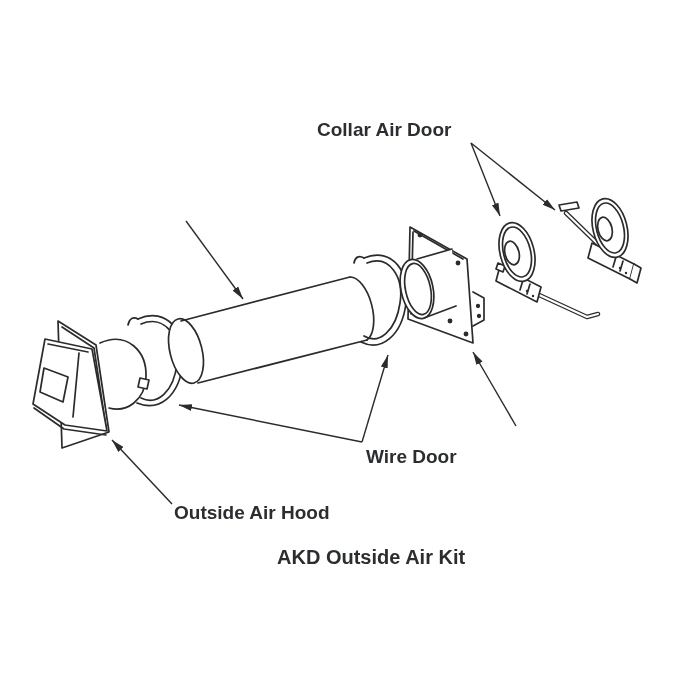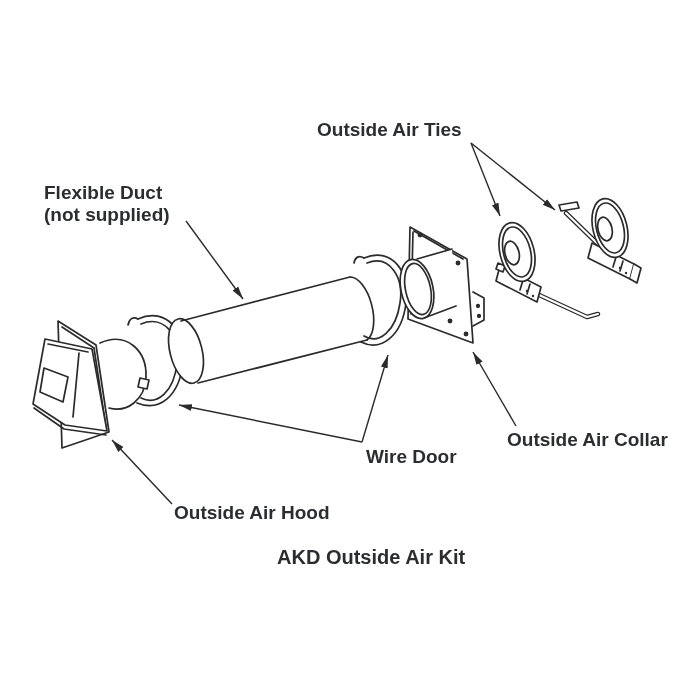--- a/index.html
+++ b/index.html
@@ -134,28 +134,23 @@
       <line class="leader" x1="186" y1="221" x2="243" y2="299" marker-end="url(#arw)"></line>
       <line class="leader" x1="471" y1="143" x2="500" y2="216" marker-end="url(#arw)"></line>
       <line class="leader" x1="471" y1="143" x2="555" y2="210" marker-end="url(#arw)"></line>
       <line class="leader" x1="362" y1="442" x2="179" y2="405" marker-end="url(#arw)"></line>
       <line class="leader" x1="362" y1="442" x2="388" y2="355" marker-end="url(#arw)"></line>
       <line class="leader" x1="516" y1="426" x2="473" y2="352" marker-end="url(#arw)"></line>
       <line class="leader" x1="172" y1="504" x2="112" y2="440" marker-end="url(#arw)"></line>
     </g>
   </svg>
 
-  <div class="label" style="left:44px;top:182px;">
-    <div>Flexible Duct</div>
-    <div>(not supplied)</div>
-  </div>
 
-  <div class="label" style="left:317px;top:119px;">Outside Air Ties</div>
+  <div class="label" style="left:317px;top:119px;">Collar Air Door</div>
 
   <div class="label" style="left:366px;top:446px;">Wire Door</div>
 
-  <div class="label" style="left:507px;top:429px;">Outside Air Collar</div>
 
   <div class="label" style="left:174px;top:502px;">Outside Air Hood</div>
 
   <div class="caption">AKD Outside Air Kit</div>
 
 </div>
 
 </body></html>

